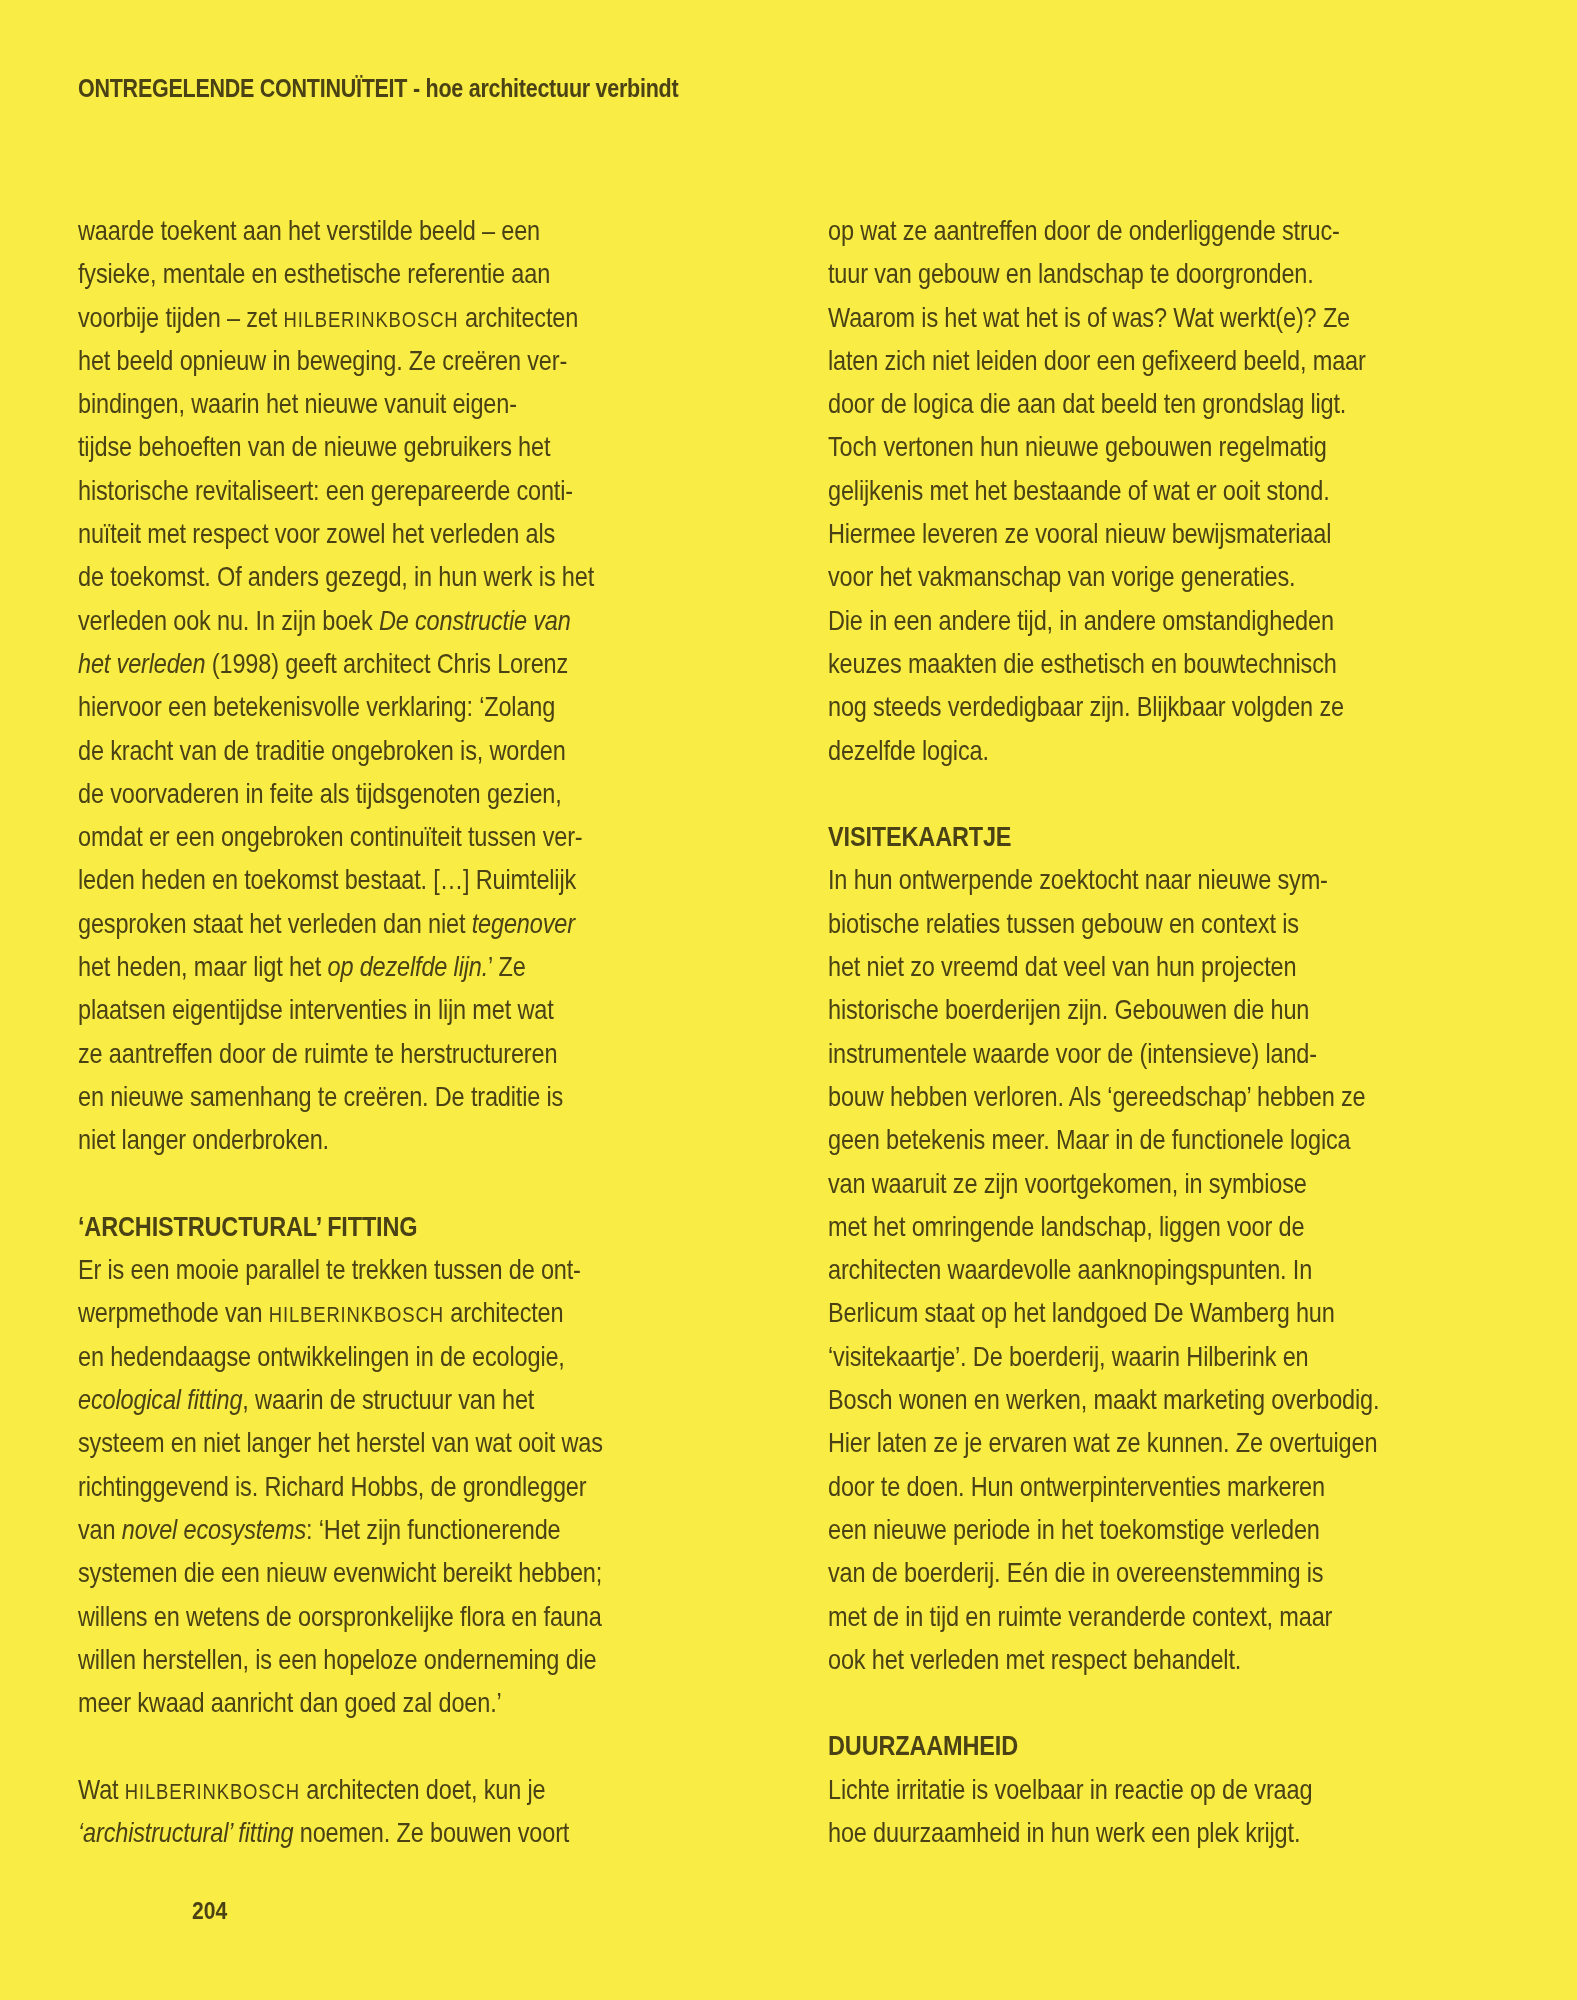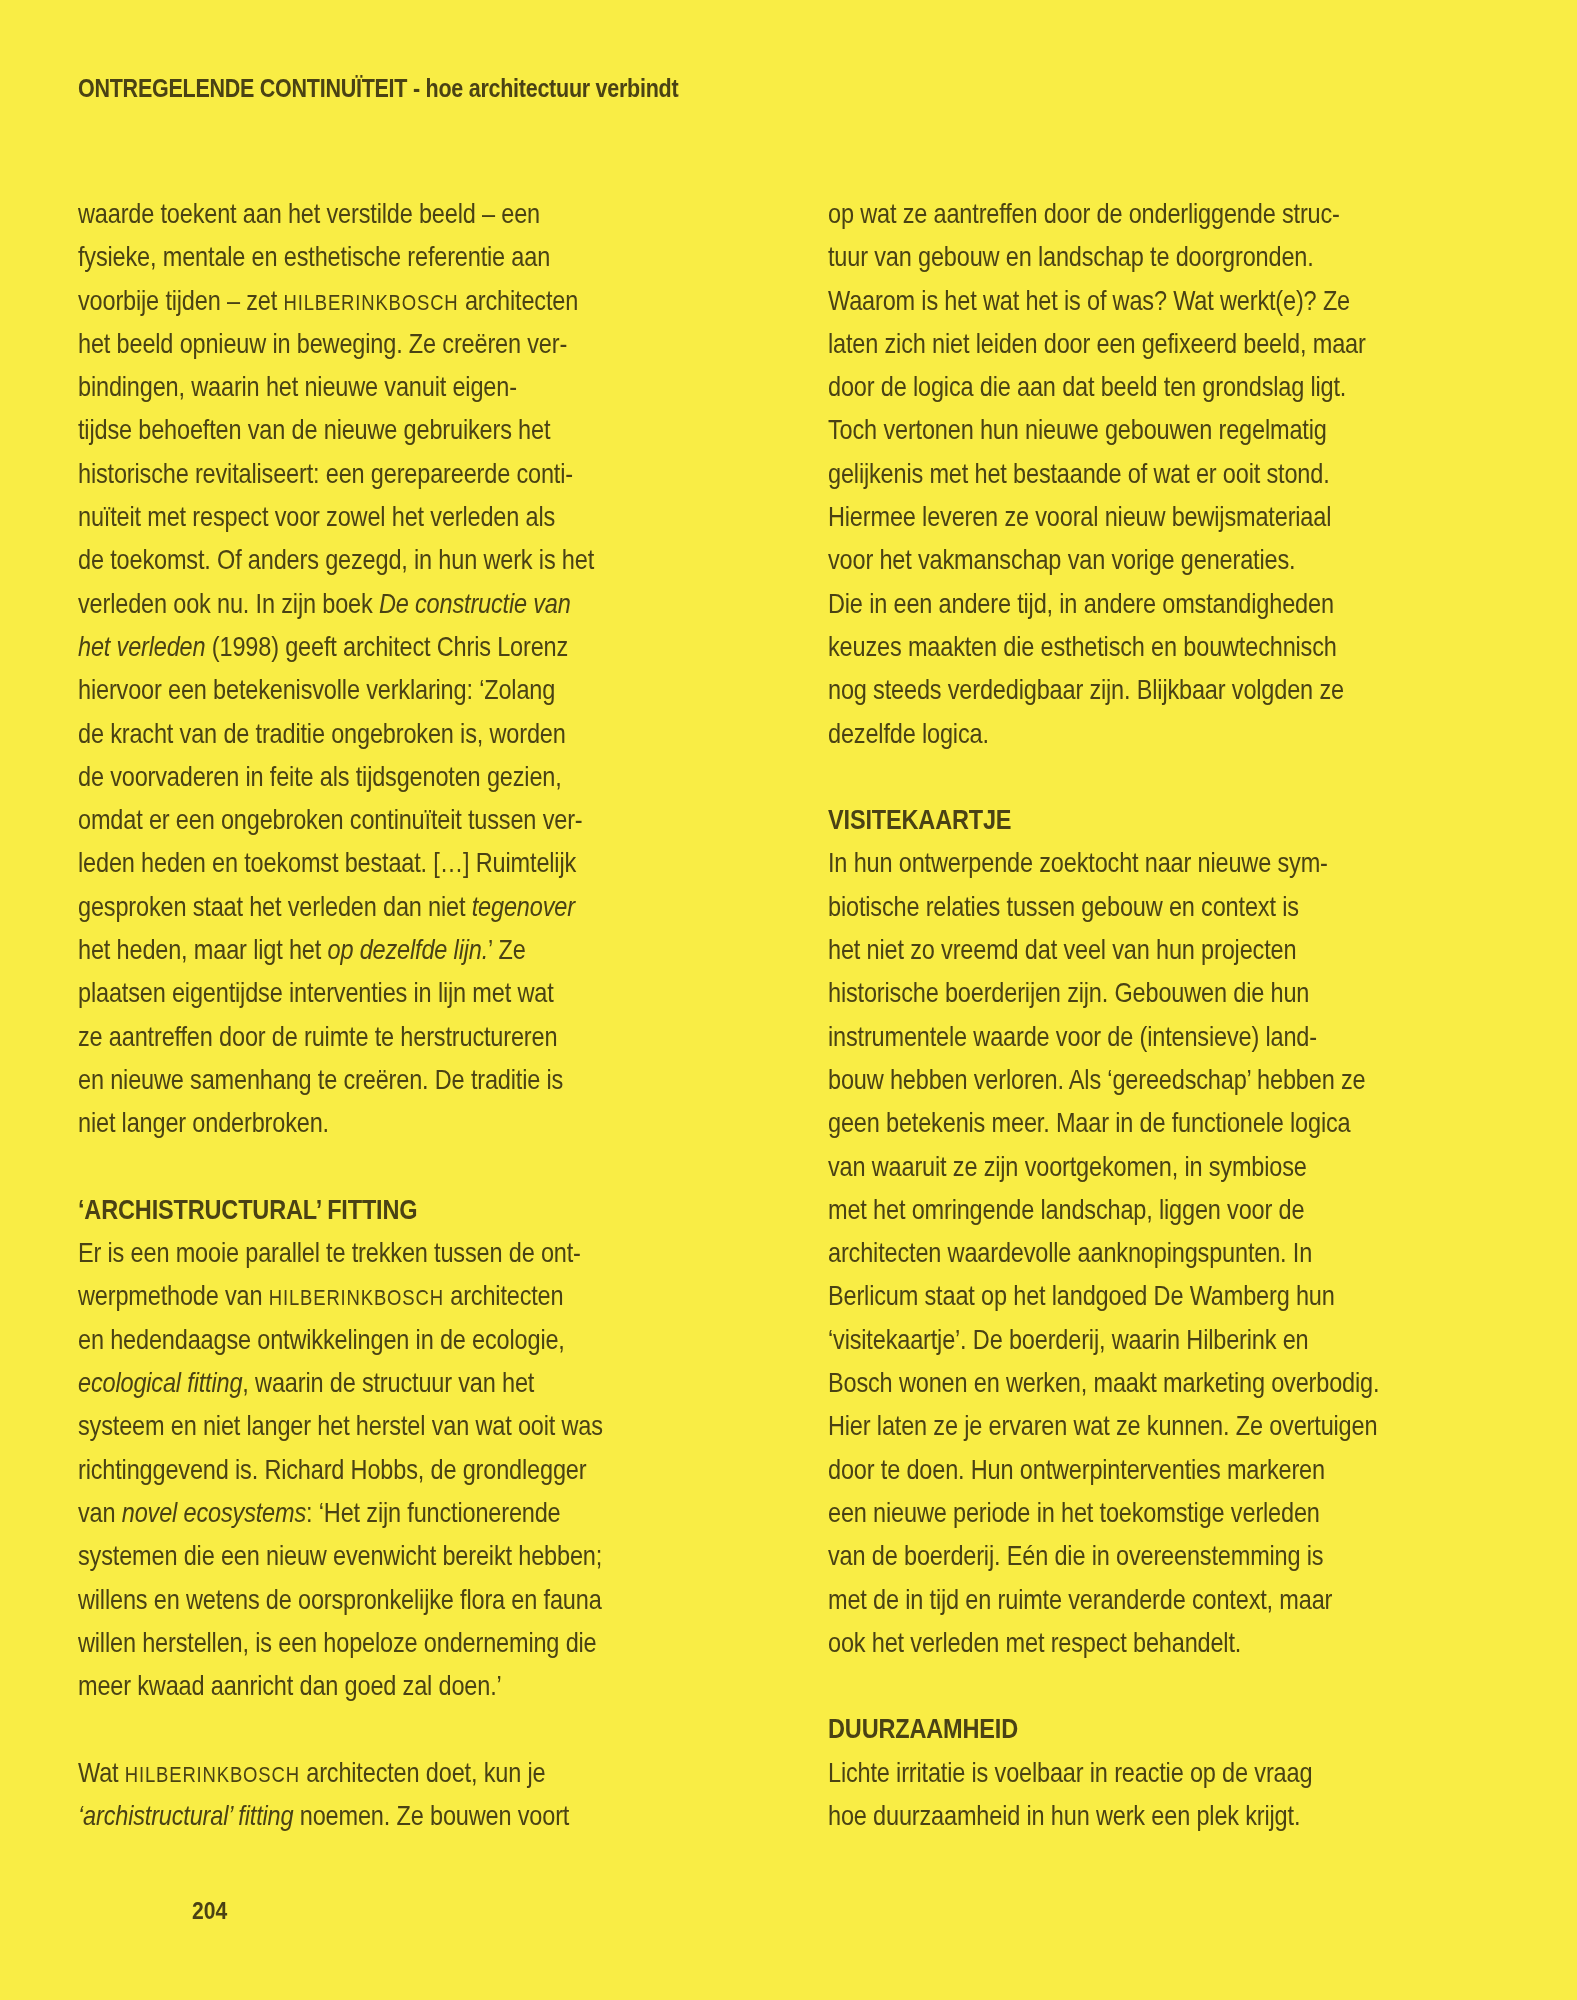--- a/index.html
+++ b/index.html
@@ -12,21 +12,21 @@
     overflow: hidden;
   }
   .running-head {
     position: absolute; left: 78px; top: 74px;
     font-size: 25px; font-weight: bold; letter-spacing: -0.3px;
     transform: scaleX(0.86); transform-origin: left center;
     white-space: nowrap;
   }
   .running-head .sub { font-weight: bold; }
   .col {
-    position: absolute; top: 192px; width: 760px;
+    position: absolute; top: 209px; width: 760px;
     font-size: 28px; line-height: 43.3px;
   }
   .col-left { left: 78px; }
   .col-right { left: 828px; }
   .line {
     display: block; height: 43.3px; white-space: nowrap;
     transform: scaleX(0.84); transform-origin: left center;
     letter-spacing: -0.2px;
   }
   .line.heading { font-weight: bold; }

